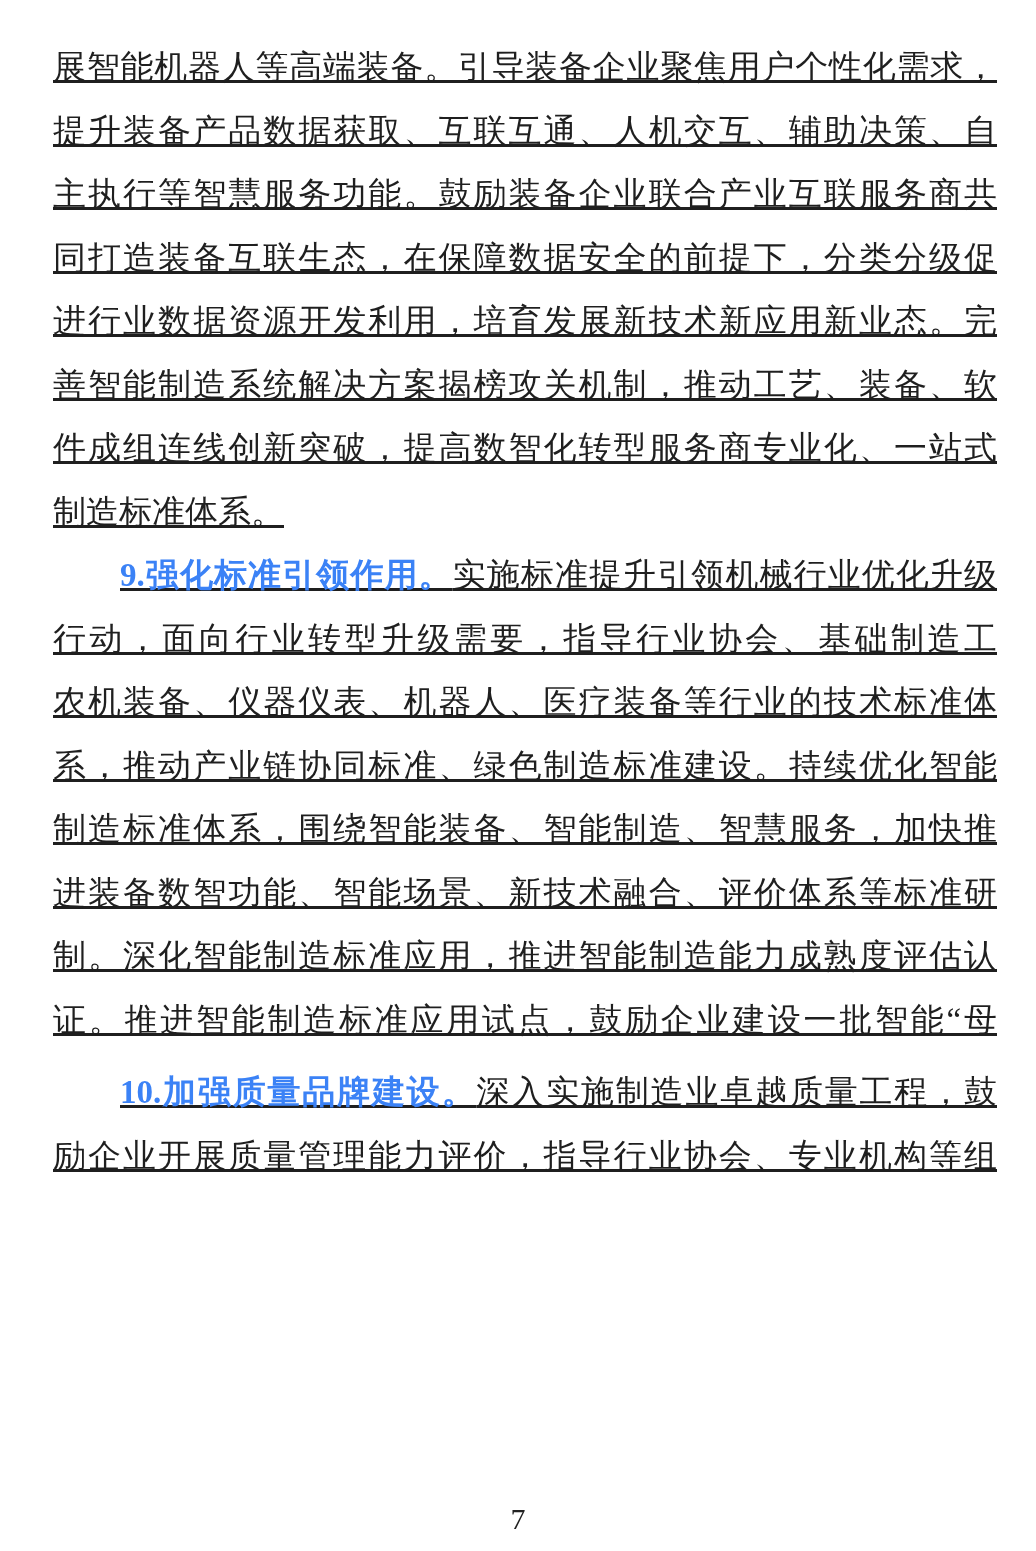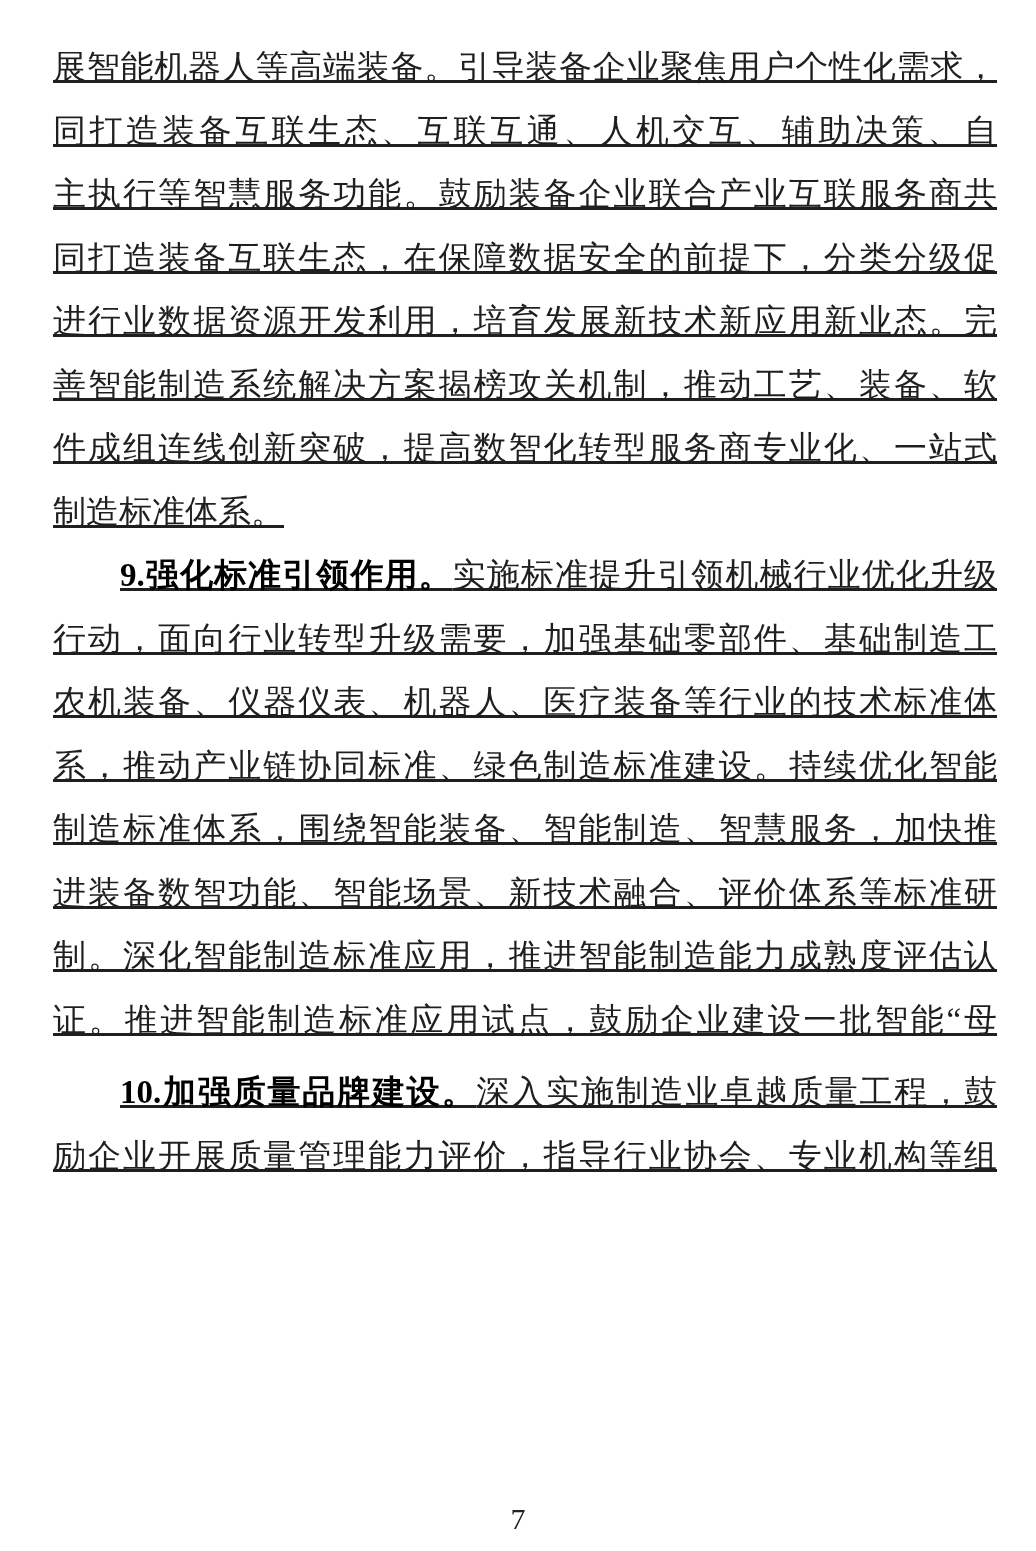--- a/index.html
+++ b/index.html
@@ -41,21 +41,21 @@
     white-space: normal;
   }
   .line.para-end {
     text-align-last: left;
   }
   .line.head-line {
     text-indent: 67px;
   }
   .head-line b {
     font-weight: 700;
-    color: #000000;
+    color: #3b82f6;
   }
   .page-number {
     position: absolute;
     top: 1499px;
     left: 0;
     width: 100%;
     height: 40px;
     line-height: 40px;
     text-align: center;
     font-size: 30px;
@@ -63,34 +63,34 @@
   }
 </style>
 </head>
 <body>
 
 <div class="page">
   <div class="text-block">
 
     <div class="paragraph">
       <div class="line">展智能机器人等高端装备。引导装备企业聚焦用户个性化需求，</div>
-      <div class="line">同打造装备互联生态、互联互通、人机交互、辅助决策、自</div>
+      <div class="line">提升装备产品数据获取、互联互通、人机交互、辅助决策、自</div>
       <div class="line">主执行等智慧服务功能。鼓励装备企业联合产业互联服务商共</div>
       <div class="line">同打造装备互联生态，在保障数据安全的前提下，分类分级促</div>
       <div class="line">进行业数据资源开发利用，培育发展新技术新应用新业态。完</div>
       <div class="line">善智能制造系统解决方案揭榜攻关机制，推动工艺、装备、软</div>
       <div class="line">件成组连线创新突破，提高数智化转型服务商专业化、一站式</div>
       <div class="line para-end">制造标准体系。</div>
     </div>
 
     <div class="paragraph">
       <div class="line head-line">
         <b>9.强化标准引领作用。</b><span>实施标准提升引领机械行业优化升级</span>
       </div>
-      <div class="line">行动，面向行业转型升级需要，加强基础零部件、基础制造工</div>
+      <div class="line">行动，面向行业转型升级需要，指导行业协会、基础制造工</div>
       <div class="line">农机装备、仪器仪表、机器人、医疗装备等行业的技术标准体</div>
       <div class="line">系，推动产业链协同标准、绿色制造标准建设。持续优化智能</div>
       <div class="line">制造标准体系，围绕智能装备、智能制造、智慧服务，加快推</div>
       <div class="line">进装备数智功能、智能场景、新技术融合、评价体系等标准研</div>
       <div class="line">制。深化智能制造标准应用，推进智能制造能力成熟度评估认</div>
       <div class="line">证。推进智能制造标准应用试点，鼓励企业建设一批智能“母</div>
     </div>
 
     <div class="paragraph spaced">
       <div class="line head-line">

